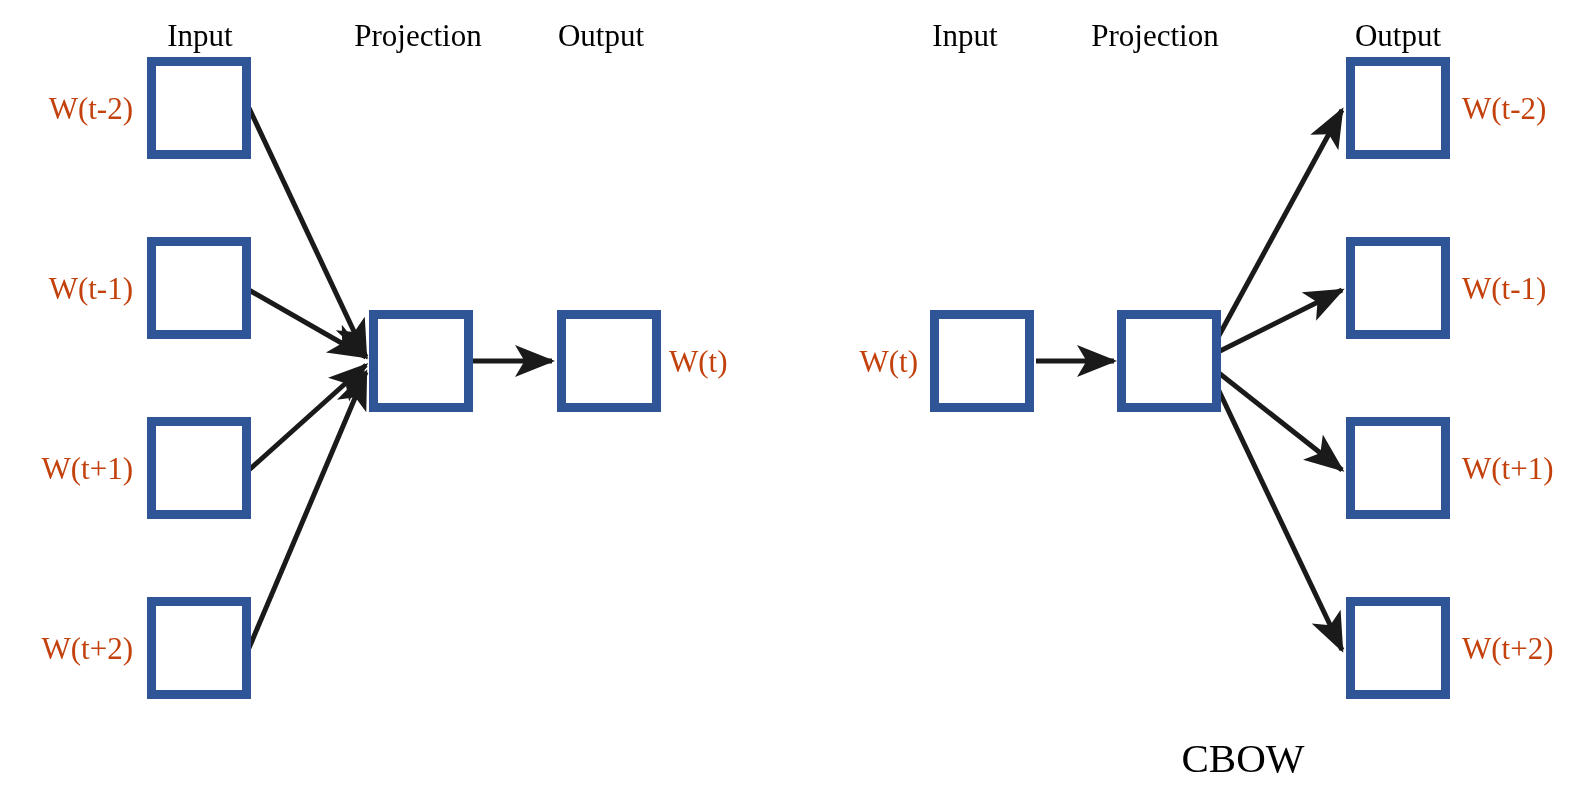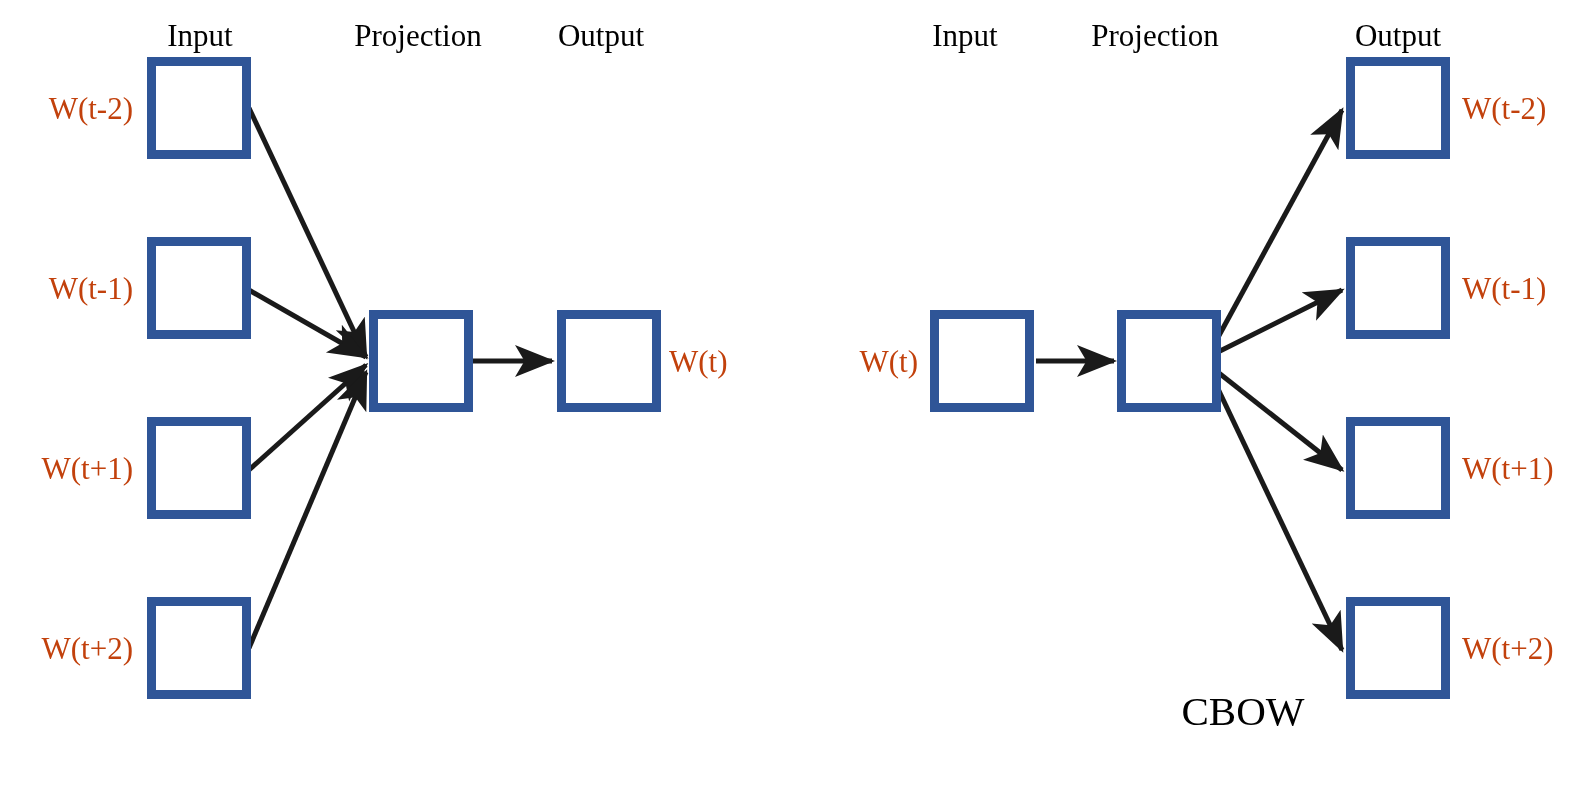--- a/index.html
+++ b/index.html
@@ -115,15 +115,15 @@
 
   <div class="node-box" style="left:1346px;top:237px;"></div>
   <div class="node-label right-of" style="left:1462px;top:288px;">W(t-1)</div>
 
   <div class="node-box" style="left:1346px;top:417px;"></div>
   <div class="node-label right-of" style="left:1462px;top:468px;">W(t+1)</div>
 
   <div class="node-box" style="left:1346px;top:597px;"></div>
   <div class="node-label right-of" style="left:1462px;top:648px;">W(t+2)</div>
 
-  <div class="model-caption" style="left:1243px;top:691px;">CBOW</div>
+  <div class="model-caption" style="left:1243px;top:738px;">CBOW</div>
 
 </div>
 
 </body></html>

